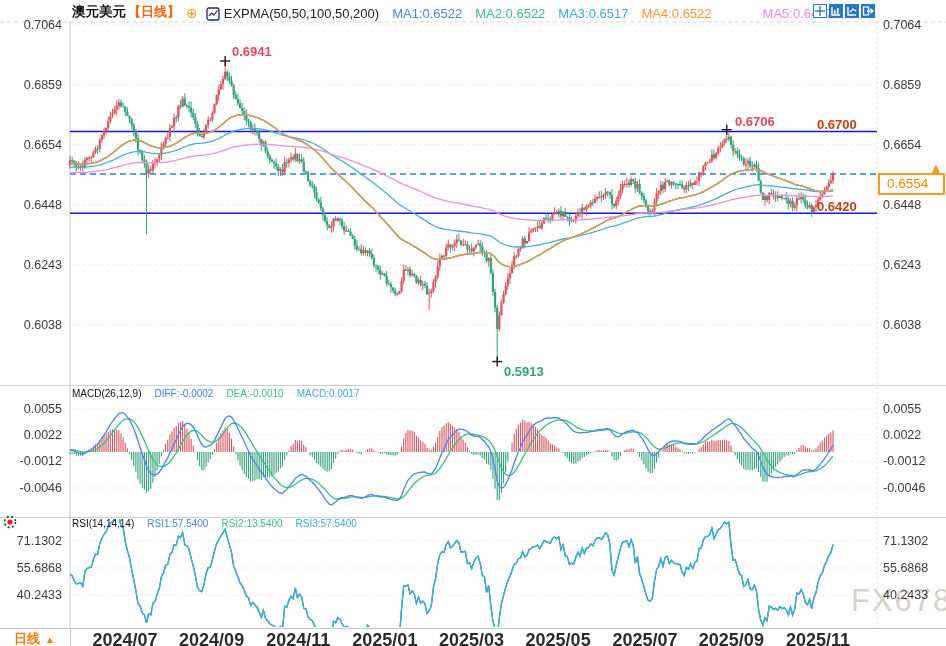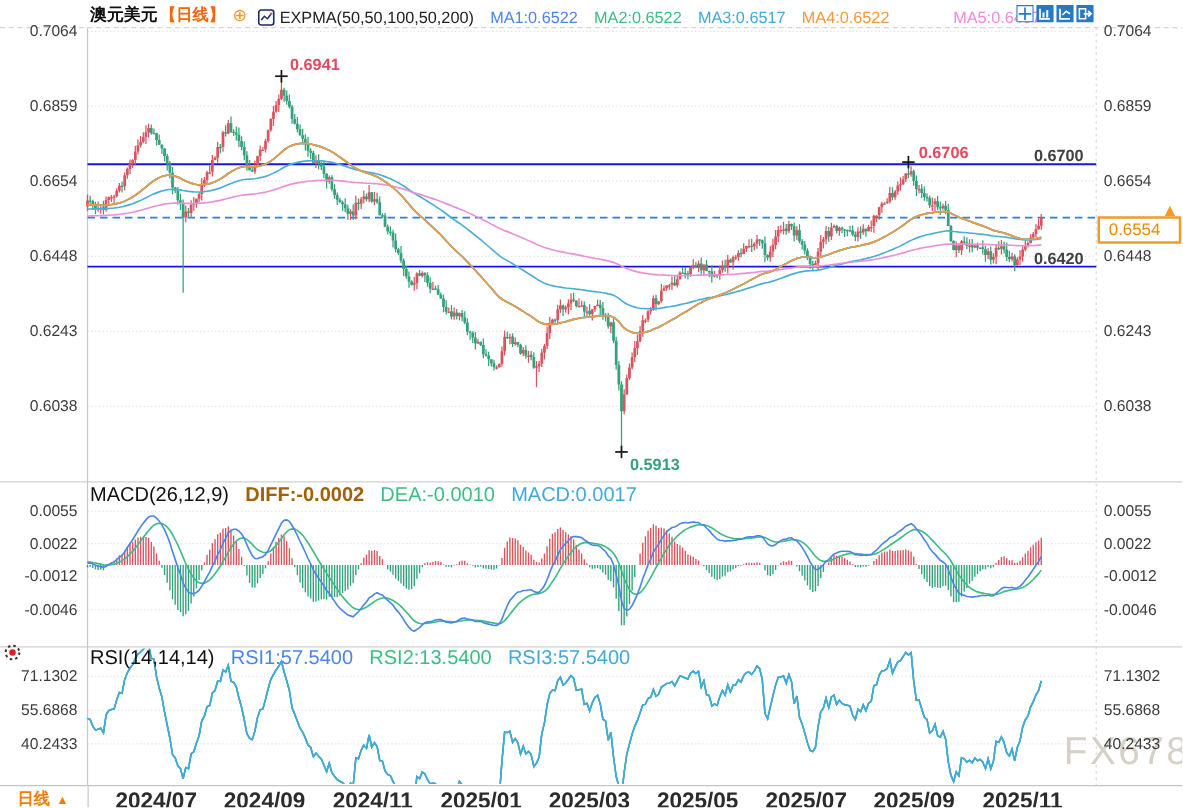--- a/index.html
+++ b/index.html
@@ -10,28 +10,28 @@
   .watermark{position:absolute;left:851px;top:583px;z-index:3;font-size:31px;letter-spacing:2px;color:#d7d0c6;font-weight:400}
   .hdr{position:absolute;top:3px;left:72px;z-index:6;display:flex;align-items:flex-end;white-space:nowrap;font-size:13px}
   .hdr .sym{font-weight:bold;color:#111;font-size:13.5px}
   .hdr .ptag{color:#f5650a;font-weight:bold;margin-left:2px}
   .hdr .plus{color:#f59a23;font-size:14px;margin-left:6px;cursor:pointer}
   .hdr .mini{margin-left:8px;display:inline-flex;align-items:center;cursor:pointer}
   .hdr .ind{color:#222;margin-left:4px}
   #ma-labels span{margin-left:13px}
   .toolbar{position:absolute;top:4px;right:71px;z-index:6;display:flex;gap:2px}
   .toolbar .tbico{width:14px;height:14px;display:inline-block;cursor:pointer}
-  .panel-hdr{position:absolute;left:72px;z-index:6;font-size:16px;white-space:nowrap;display:flex}
+  .panel-hdr{position:absolute;left:72px;z-index:6;font-size:10px;white-space:nowrap;display:flex}
   .panel-hdr .ttl{color:#111}
   .panel-hdr span.val{margin-left:13px}
   .tick{position:absolute;z-index:5;font-size:12.5px;color:#3c3c3c;line-height:16px}
   .tick-left{left:0;width:62px;text-align:right}
   .tick-right{left:883px}
   .datelbl{position:absolute;z-index:5;top:630px;width:70px;text-align:center;font-size:18px;font-weight:bold;color:#2b2b2b}
-  .lvl{position:absolute;z-index:5;width:60px;left:817px;text-align:center;font-size:13px;font-weight:bold;color:#404040}
+  .lvl{position:absolute;z-index:5;width:60px;left:817px;text-align:left;font-size:13px;font-weight:bold;color:#c2410c}
   .ann{position:absolute;z-index:5;font-size:13px;font-weight:bold}
   .pricetag{position:absolute;z-index:6;left:878px;top:173px;width:67px;height:22px;border:2px solid #f59a23;background:#fff;color:#ef8a00;font-size:13.5px;line-height:18px;padding-left:7px}
   .tagarrow{position:absolute;z-index:6;left:929px;top:160px;color:#f59a23;font-size:14px}
   .botbar{position:absolute;z-index:3;left:0;top:628px;width:946px;height:18px;background:#fff;border-top:1px solid #c4c4c4}
   .botbar .vline{position:absolute;left:70px;top:0;width:1px;height:18px;background:#c8c8c8}
   .period-sel{position:absolute;z-index:6;left:14px;top:630px;color:#f57c00;font-weight:bold;font-size:13px;cursor:pointer}
   .period-sel .arr{font-size:10px;margin-left:5px}
   .sunico{position:absolute;z-index:6;left:2px;top:514px;cursor:pointer}
 </style>
 </head>
@@ -1222,21 +1222,21 @@
           <rect width="14" height="14" fill="#2878c8"></rect>
           <rect x="2.5" y="3" width="5" height="8" fill="none" stroke="#fff" stroke-width="1.2"></rect>
           <line x1="6" y1="7" x2="11.5" y2="7" stroke="#fff" stroke-width="1.4"></line>
           <polyline points="9.5,4.8 11.8,7 9.5,9.2" fill="none" stroke="#fff" stroke-width="1.4"></polyline>
         </svg>
     </span>
   </div>
 
   <div class="panel-hdr" style="top:388px">
     <span class="ttl">MACD(26,12,9)</span>
-    <span id="macd-vals"><span class="val" style="color: #a16207; font-weight: bold;">DIFF:-0.0002</span><span class="val" style="color: rgb(60, 189, 130);">DEA:-0.0010</span><span class="val" style="color: rgb(65, 169, 220);">MACD:0.0017</span></span>
+    <span id="macd-vals"><span class="val" style="color: #3b82f6;">DIFF:-0.0002</span><span class="val" style="color: rgb(60, 189, 130);">DEA:-0.0010</span><span class="val" style="color: rgb(65, 169, 220);">MACD:0.0017</span></span>
   </div>
 
   <div class="panel-hdr" style="top:518px">
     <span class="ttl">RSI(14,14,14)</span>
     <span id="rsi-vals"><span class="val" style="color: rgb(74, 134, 232);">RSI1:57.5400</span><span class="val" style="color: rgb(60, 189, 130);">RSI2:13.5400</span><span class="val" style="color: rgb(65, 169, 220);">RSI3:57.5400</span></span>
   </div>
 
   <div class="lvl" style="top:117px">0.6700</div>
   <div class="lvl" style="top:199px">0.6420</div>
 

